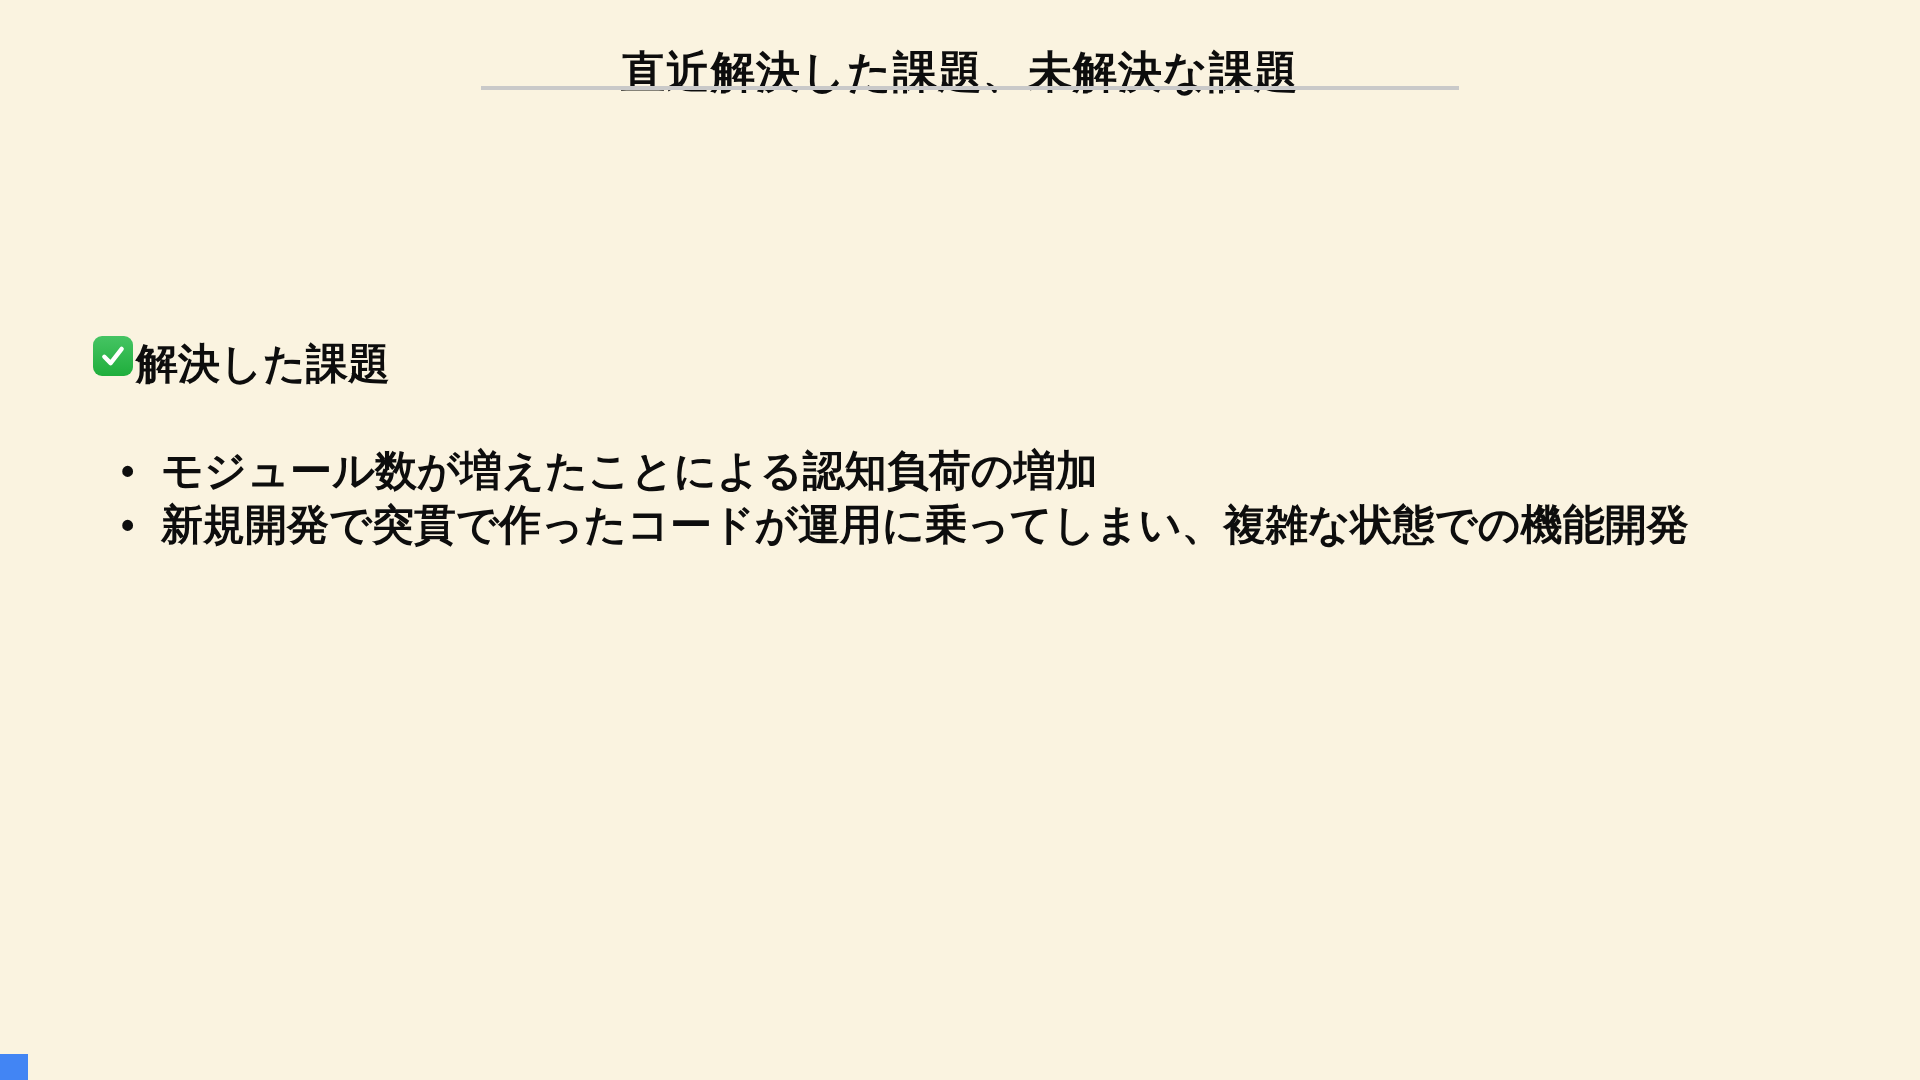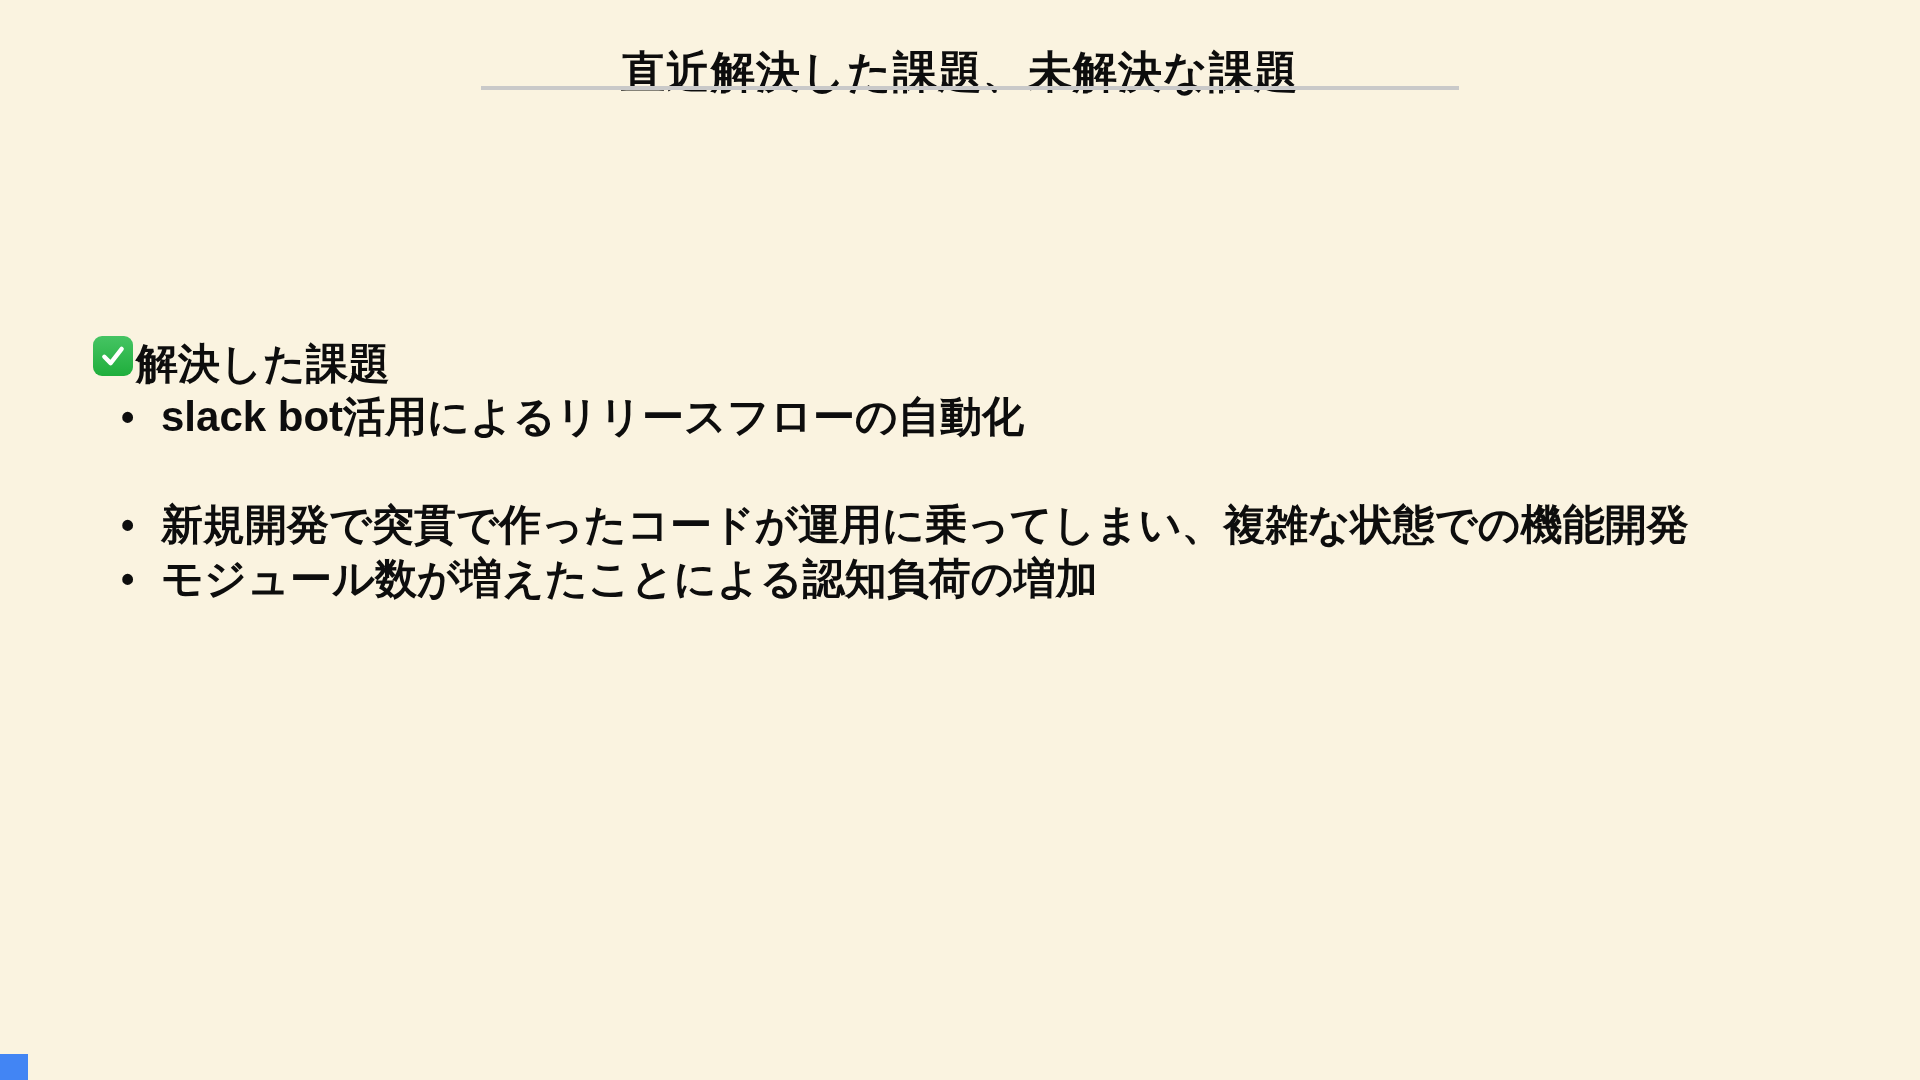--- a/index.html
+++ b/index.html
@@ -103,31 +103,28 @@
 
     <div class="section">
       <div class="heading">
         <span class="emoji-box check-green">
           <svg viewBox="0 0 38 38" aria-hidden="true">
             <path d="M8 20 L16 28 L30 10" fill="none" stroke="#ffffff" stroke-width="5.5" stroke-linecap="round" stroke-linejoin="round"></path>
           </svg>
         </span>
         <span>解決した課題</span>
       </div>
-      <div class="item">
-        <span>slack bot活用によるリリースフローの自動化</span>
-      </div>
     </div>
 
     <div class="section">
       <div class="item">
-        <span>新規開発で突貫で作ったコードが運用に乗ってしまい、複雑な状態での機能開発</span>
+        <span>モジュール数が増えたことによる認知負荷の増加</span>
       </div>
       <div class="item">
-        <span>モジュール数が増えたことによる認知負荷の増加</span>
+        <span>新規開発で突貫で作ったコードが運用に乗ってしまい、複雑な状態での機能開発</span>
       </div>
     </div>
 
   </div>
 
   <div class="corner-marker"></div>
 
 </div>
 
 </body></html>

